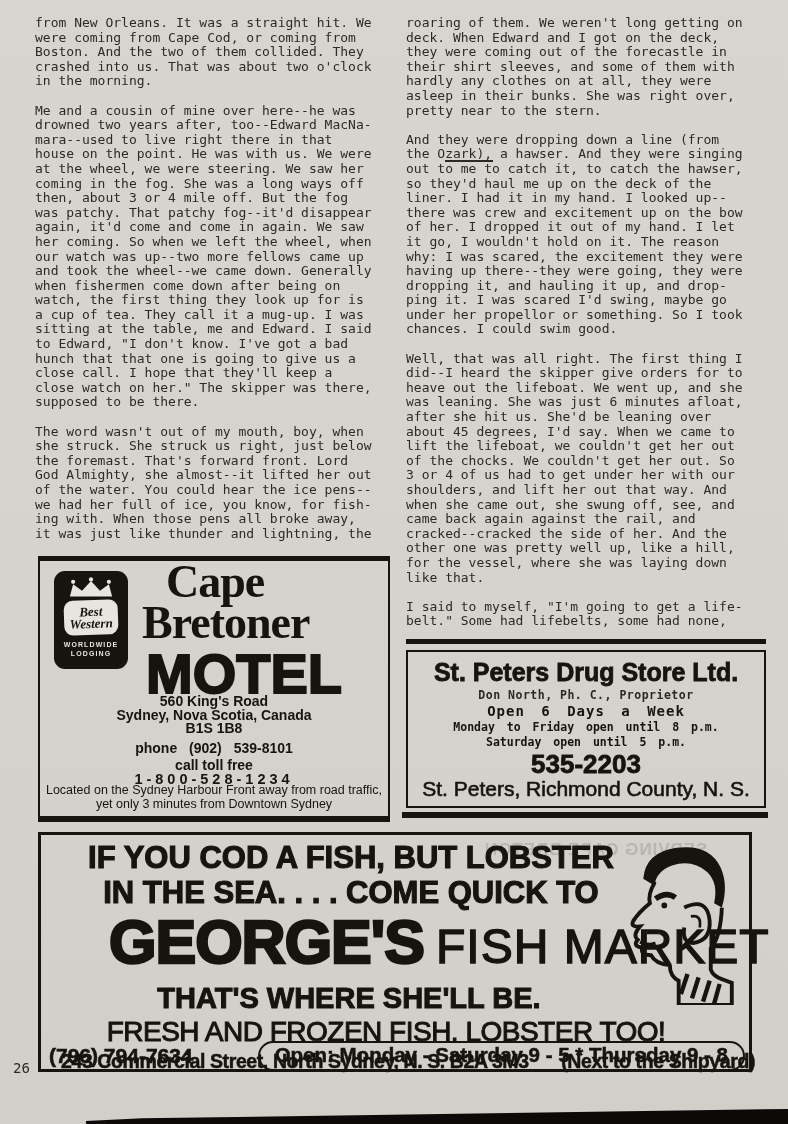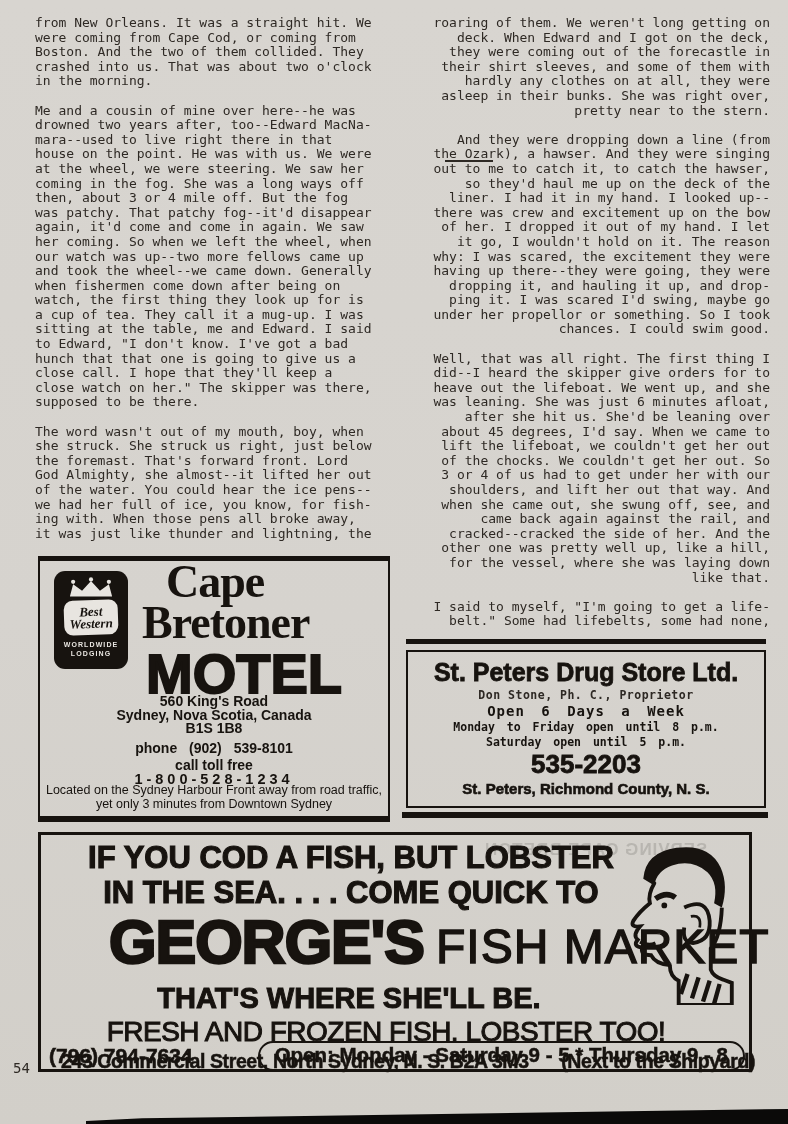--- a/index.html
+++ b/index.html
@@ -4,21 +4,21 @@
 <style>
   html,body{margin:0;padding:0;background:#a8a5a0;}
   .page{
     position:relative;width:788px;height:1124px;overflow:hidden;
     background:linear-gradient(180deg,#d8d5d0 0%,#d6d3ce 55%,#d2cfc9 100%);
     font-family:"DejaVu Sans Mono",monospace;color:#2e2924;
   }
   
   .col{position:absolute;top:16px;}
   .col-left{left:35px;width:364px;}
-  .col-right{left:406px;width:364px;text-align:right;}
+  .col-right{left:406px;width:364px;}
   .para{white-space:pre;font-size:13px;line-height:14.6px;margin:0 0 14.6px 0;}
   .para-wrap{position:relative;}
   .ozark-underline{position:absolute;left:4ch;top:27.3px;width:5ch;height:1.5px;background:#2e2924;}
   
   .rule{position:absolute;background:#17130f;}
   .rule-stpeters-top{left:406px;top:639px;width:360px;height:5px;}
   .rule-stpeters-bottom{left:402px;top:812px;width:366px;height:6px;}
   .box{position:absolute;border:2px solid #17130f;box-sizing:border-box;}
   
   .motel-box{left:38px;top:556px;width:352px;height:266px;border-top-width:5px;border-bottom-width:6px;}
@@ -47,21 +47,21 @@
     font-family:"Liberation Sans",sans-serif;font-size:12.5px;line-height:14px;font-weight:normal;}
   
   .stpeters-box{left:406px;top:650px;width:360px;height:158px;
     display:flex;flex-direction:column;align-items:center;justify-content:space-between;
     padding:6px 8px 7px;color:#17130f;}
   .sp-title{font-family:"Liberation Sans",sans-serif;font-weight:bold;font-size:25px;-webkit-text-stroke:0.8px #17130f;}
   .sp-prop{font-size:11.5px;letter-spacing:0.5px;font-weight:bold;color:#2e2924;}
   .sp-open{font-size:14px;font-weight:bold;word-spacing:7px;letter-spacing:1px;}
   .sp-hours{font-size:11.5px;font-weight:bold;word-spacing:5px;text-align:center;line-height:15px;}
   .sp-phone{font-family:"Liberation Sans",sans-serif;font-weight:bold;font-size:26px;-webkit-text-stroke:0.8px #17130f;line-height:26px;}
-  .sp-loc{font-family:"Liberation Sans",sans-serif;font-weight:bold;font-size:15px;-webkit-text-stroke:0.6px #17130f;line-height:21px;text-align:center;}
+  .sp-loc{font-family:"Liberation Sans",sans-serif;font-weight:normal;font-size:21px;-webkit-text-stroke:0.6px #17130f;line-height:21px;}
   
   .george-box{left:38px;top:832px;width:714px;height:240px;border-width:3px;color:#17130f;
     font-family:"Liberation Sans",sans-serif;}
   .g-h1{position:absolute;left:20px;top:5px;width:580px;text-align:center;
     font-weight:bold;font-size:31px;-webkit-text-stroke:1.1px #17130f;}
   .g-h2{position:absolute;left:20px;top:40px;width:580px;text-align:center;
     font-weight:bold;font-size:31px;-webkit-text-stroke:1.1px #17130f;}
   .g-name{position:absolute;left:28px;top:72px;display:flex;align-items:baseline;gap:12px;white-space:nowrap;margin-left:40px;}
   .g-george{font-weight:bold;font-size:61px;-webkit-text-stroke:2.6px #17130f;letter-spacing:-1px;}
   .g-fish{font-weight:normal;font-size:48px;-webkit-text-stroke:1.4px #17130f;letter-spacing:1px;}
@@ -204,21 +204,21 @@
     </div>
     <div class="motel-note">
       <div>Located on the Sydney Harbour Front away from road traffic,</div>
       <div>yet only 3 minutes from Downtown Sydney</div>
     </div>
   </div>
 
   <div class="rule rule-stpeters-top"></div>
   <div class="box stpeters-box">
     <div class="sp-title">St. Peters Drug Store Ltd.</div>
-    <div class="sp-prop">Don Stone, Ph. C., Proprietor</div>
+    <div class="sp-prop">Don North, Ph. C., Proprietor</div>
     <div class="sp-open">Open 6 Days a Week</div>
     <div class="sp-hours">
       <div>Monday to Friday open until 8 p.m.</div>
       <div>Saturday open until 5 p.m.</div>
     </div>
     <div class="sp-phone">535-2203</div>
     <div class="sp-loc">St. Peters, Richmond County, N. S.</div>
   </div>
   <div class="rule rule-stpeters-bottom"></div>
 
@@ -246,16 +246,16 @@
     <div class="g-addr">
       <span>243 Commercial Street, North Sydney, N. S. B2A 3M3</span>
       <span>(Next to the Shipyard)</span>
     </div>
     <div class="g-bottom">
       <span class="g-phone">(796) 794-7634</span>
       <span class="g-hours">Open: Monday - Saturday 9 - 5 * Thursday 9 - 8</span>
     </div>
   </div>
 
-  <div class="page-number">54</div>
+  <div class="page-number">26</div>
   <div class="scan-shadow"></div>
 
 </div>
 
 </body></html>

